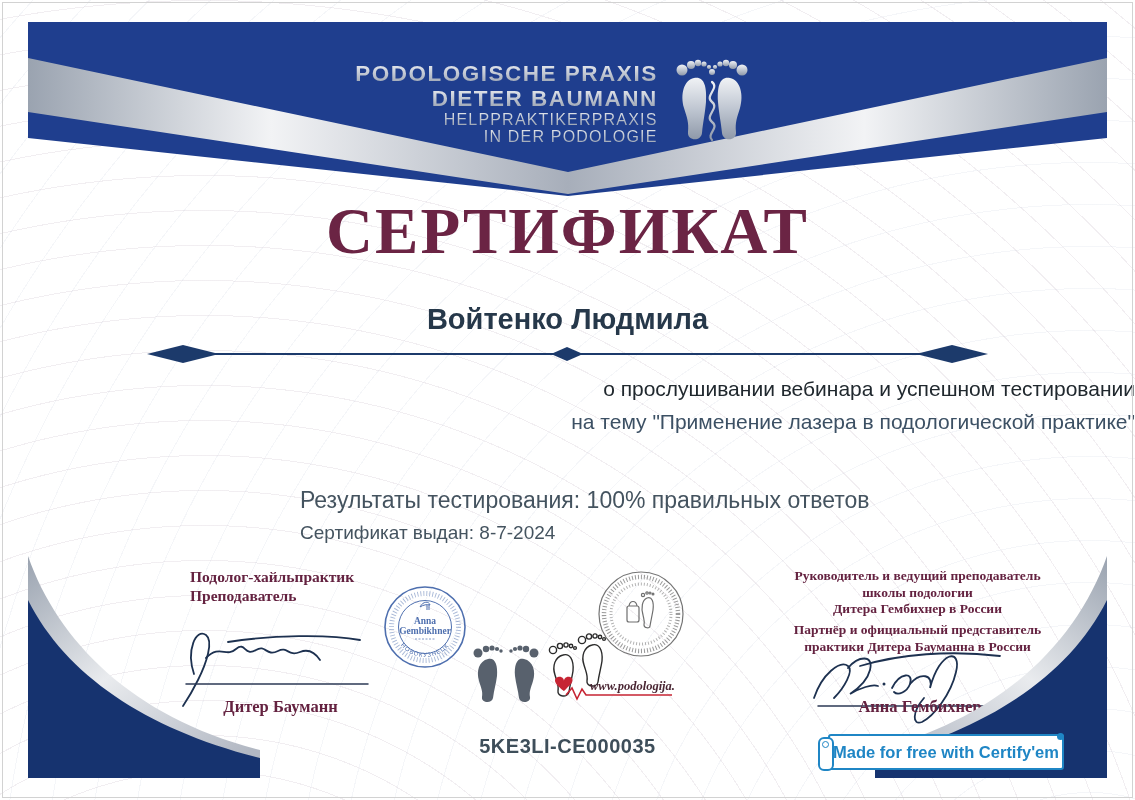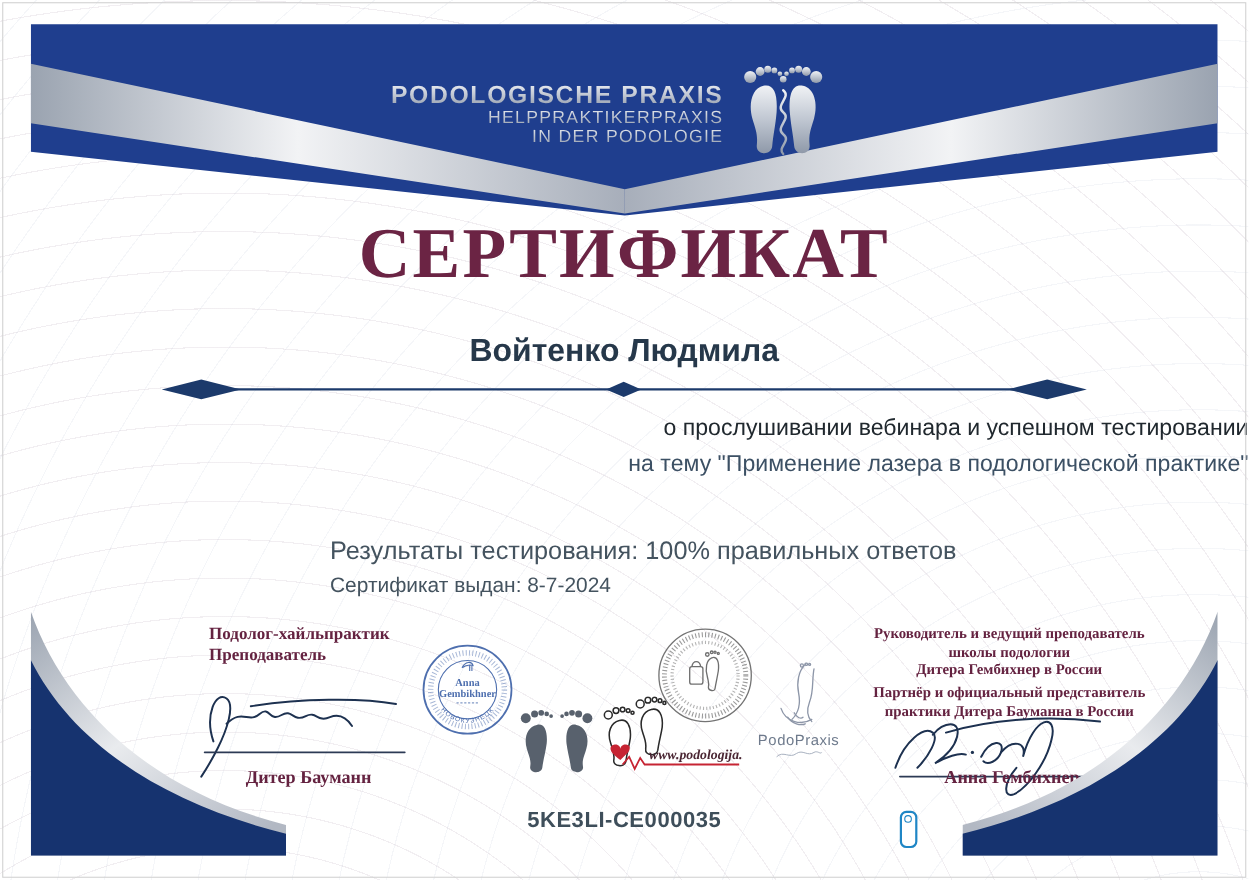--- a/index.html
+++ b/index.html
@@ -99,20 +99,21 @@
       </linearGradient>
     </defs>
     <polygon points="0,2 1079,2 1079,118 540,176 0,118" fill="#1f3e8e"></polygon>
     <polygon points="0,38 540,152 540,174 0,92" fill="url(#silverH)"></polygon>
     <polygon points="1079,38 540,152 540,174 1079,92" fill="url(#silverH2)"></polygon>
   </svg>
 
   <div class="abs brand">
     <div class="brand-text">
       <div class="brand-l1">PODOLOGISCHE PRAXIS</div>
+      <div class="brand-l2">DIETER BAUMANN</div>
       <div class="brand-l3">HELPPRAKTIKERPRAXIS</div>
       <div class="brand-l4">IN DER PODOLOGIE</div>
     </div>
     <svg width="80" height="104" viewBox="0 0 80 104">
       <defs>
         <linearGradient id="silverV" x1="0" y1="0" x2="0" y2="1">
           <stop offset="0" stop-color="#f0f2f5"></stop>
             <stop offset="0.5" stop-color="#c0c7d2"></stop>
             <stop offset="1" stop-color="#8f99a9"></stop>
         </linearGradient>
@@ -234,38 +235,20 @@
         <circle cx="49" cy="3.5" r="2.6"></circle>
         <circle cx="55" cy="3" r="2.1"></circle>
         <circle cx="60" cy="4" r="1.7"></circle>
         <circle cx="64" cy="6" r="1.4"></circle>
     </g>
     <path d="M18,53 C14,49 14,45 18,44 C22,43 24,46 24,48 C24,46 26,43 30,44 C34,45 33,50 29,53 C26,56 24,58 24,58 C24,58 21,56 18,53 Z" fill="#c62433"></path>
     <path d="M26,62 L32,55 L37,66 L42,56 L46,62 L132,62" fill="none" stroke="#c62433" stroke-width="1.6"></path>
     <text x="50" y="57" font-family="Liberation Serif,serif" font-style="italic" font-weight="bold" font-size="12.5" fill="#4a2633">www.podologija.lt</text>
   </svg>
 
-  <div class="abs podopraxis">
-    <svg width="48" height="62" viewBox="0 0 48 62" style="margin:0 auto;">
-      <g fill="none" stroke="#8d96a8" stroke-width="1.2" stroke-linecap="round">
-        <path d="M30,2 C24,8 22,18 24,28 C26,38 24,46 18,52"></path>
-        <path d="M38,6 C36,16 38,26 34,36 C31,44 32,50 36,54"></path>
-        <circle cx="27" cy="3" r="1.4"></circle>
-          <circle cx="31" cy="1.8" r="1.1"></circle>
-          <circle cx="34" cy="2" r="0.9"></circle>
-        <path d="M8,42 C12,54 26,58 36,52"></path>
-        <path d="M14,50 C18,56 26,58 30,56"></path>
-        <path d="M20,46 C22,50 26,52 28,50"></path>
-      </g>
-    </svg>
-    <div class="lbl">PodoPraxis</div>
-    <svg width="44" height="12" viewBox="0 0 44 12" style="margin:0 auto;">
-      <path d="M2,8 C8,2 14,10 20,5 C26,1 30,8 36,4 C39,2 42,6 43,4" fill="none" stroke="#a7b0bf" stroke-width="0.9"></path>
-    </svg>
-  </div>
 
   <div class="abs right-role maroon-serif">
     <div>Руководитель и ведущий преподаватель</div>
     <div>школы подологии</div>
     <div>Дитера Гембихнер в России</div>
     <div class="gap"></div>
     <div>Партнёр и официальный представитель</div>
     <div>практики Дитера Бауманна в России</div>
   </div>
   <svg class="abs right-sig" viewBox="0 0 235 100">
@@ -293,18 +276,22 @@
     <path d="M0,44 C38,120 120,174 232,202 L232,222 L0,222 Z" fill="#16336f"></path>
   </svg>
   <svg class="abs corner r" viewBox="0 0 232 222" preserveAspectRatio="none">
     <path d="M0,0 C30,86 106,162 232,194 L232,222 L0,222 Z" fill="url(#silverC)"></path>
     <path d="M0,44 C38,120 120,174 232,202 L232,222 L0,222 Z" fill="#16336f"></path>
   </svg>
 
   <div class="abs code">5KE3LI-CE000035</div>
 
   <div class="abs badge">
+    <div class="main">
+      <span>Made for free with Certify'em</span>
+      <div class="dot"></div>
+    </div>
     <div class="scroll">
         <div class="knob"></div>
       </div>
   </div>
 
 </div>
 
 </body></html>

